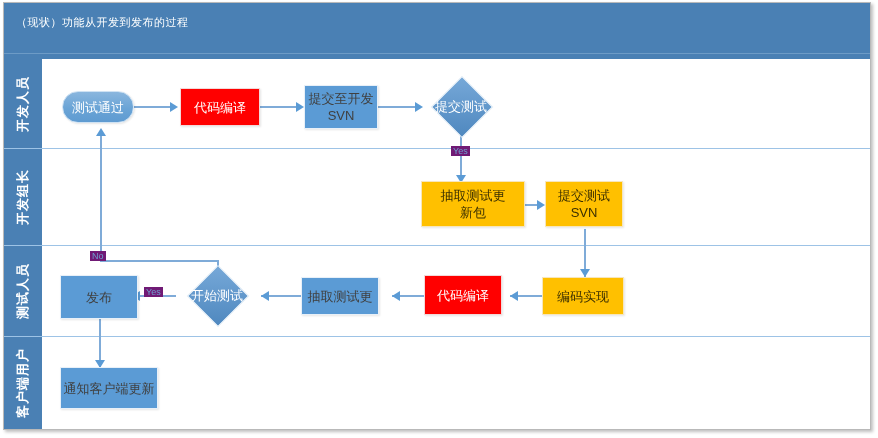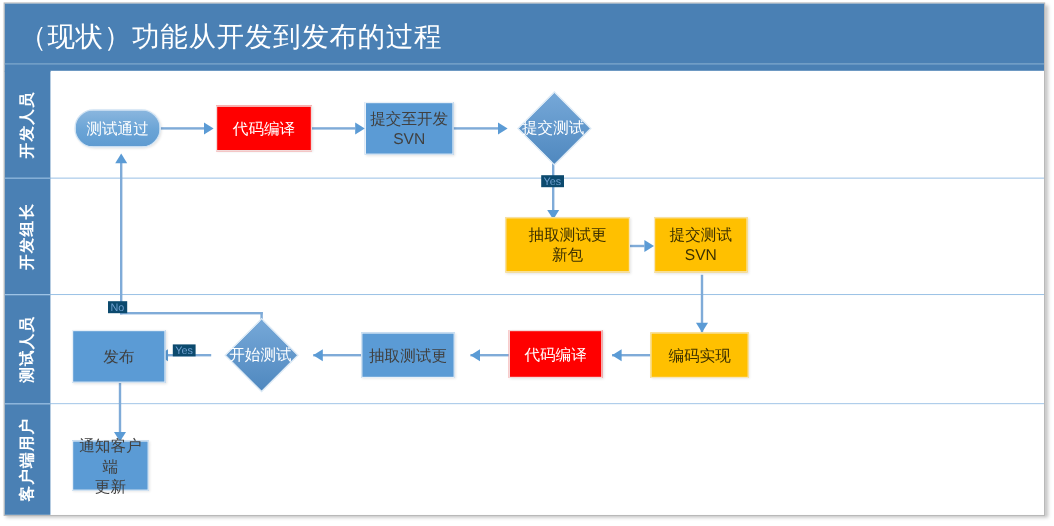--- a/index.html
+++ b/index.html
@@ -38,21 +38,21 @@
     width: 866px;
     height: 50px;
     background: #4a80b4;
     box-sizing: border-box;
   }
   #title-band .title-text {
     position: absolute;
     left: 12px;
     top: 12px;
     color: #ffffff;
-    font-size: 23px;
+    font-size: 11px;
     letter-spacing: 0.5px;
     white-space: nowrap;
   }
   #title-rule {
     position: absolute;
     left: 0;
     top: 50px;
     width: 866px;
     height: 6px;
     background: #4a80b4;
@@ -181,21 +181,21 @@
   }
   .arrow-u {
     border-left: 5px solid transparent;
     border-right: 5px solid transparent;
     border-bottom: 8px solid #5b9bd5;
   }
   .edge-label {
     position: absolute;
     font-size: 9px;
     color: #6f9fcf;
-    background: #0c4a6e;
+    background: #701a75;
     padding: 0 2px;
     z-index: 5;
     white-space: nowrap;
   }
 </style>
 </head>
 <body>
 
 <div id="canvas">
   <div id="frame">
@@ -307,19 +307,19 @@
 
     <div class="node node-diamond" style="left:172px; top:268px; width:82px; height:48px;">
       <div class="dia-shape"></div>
       <div class="dia-label">开始测试</div>
     </div>
 
     <div class="node node-rect-blue" style="left:56px; top:272px; width:78px; height:44px;">
       <span>发布</span>
     </div>
 
-    <div class="node node-rect-blue" style="left:56px; top:364px; width:64px; height:42px; flex-direction:column;">
+    <div class="node node-rect-blue" style="left:56px; top:364px; width:98px; height:42px; flex-direction:row;">
       <span>通知客户端</span>
       <span>更新</span>
     </div>
 
   </div>
 </div>
 
 </body></html>

